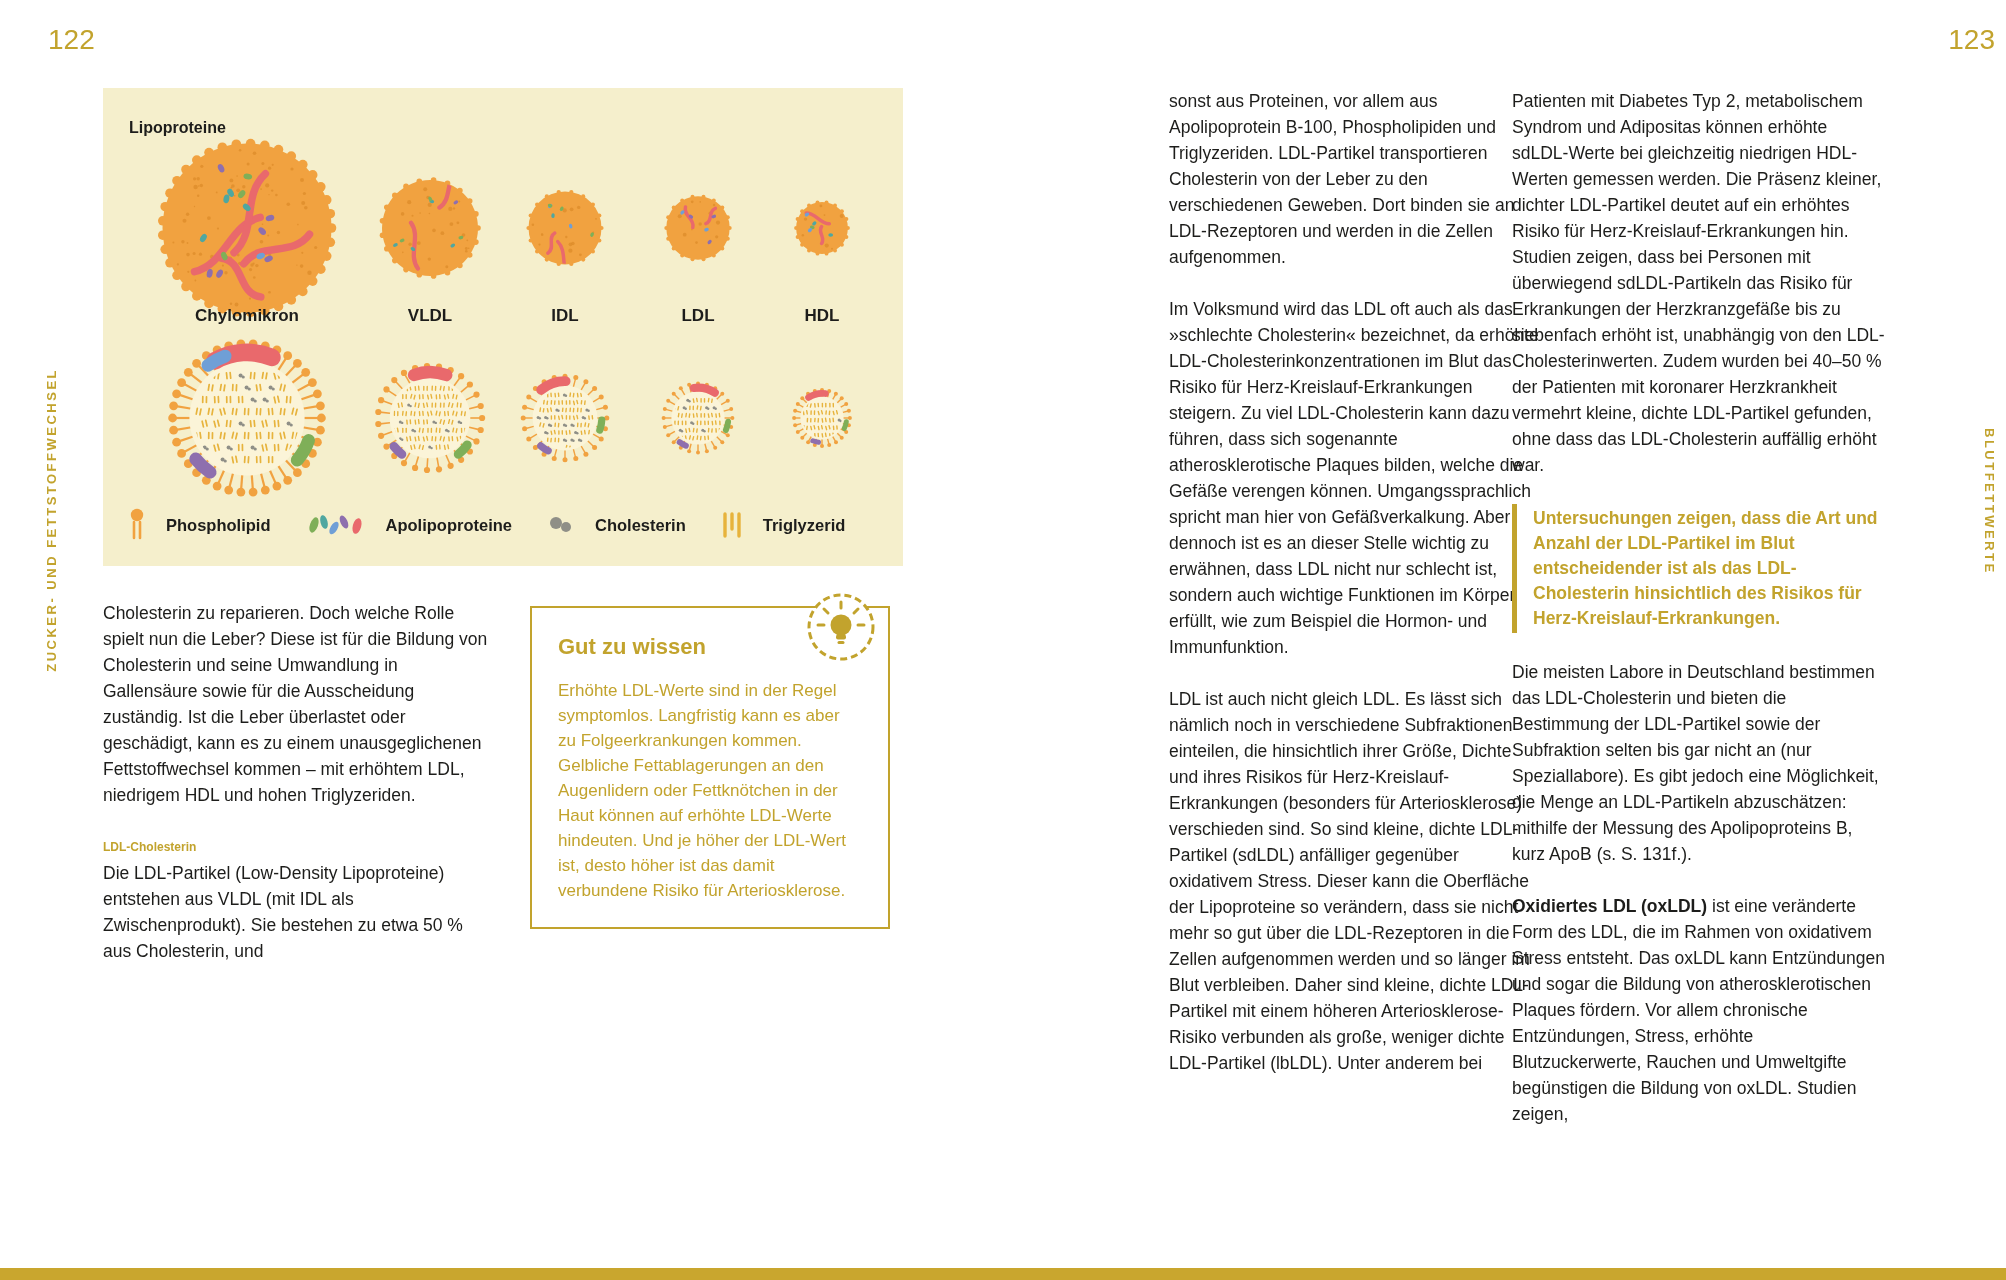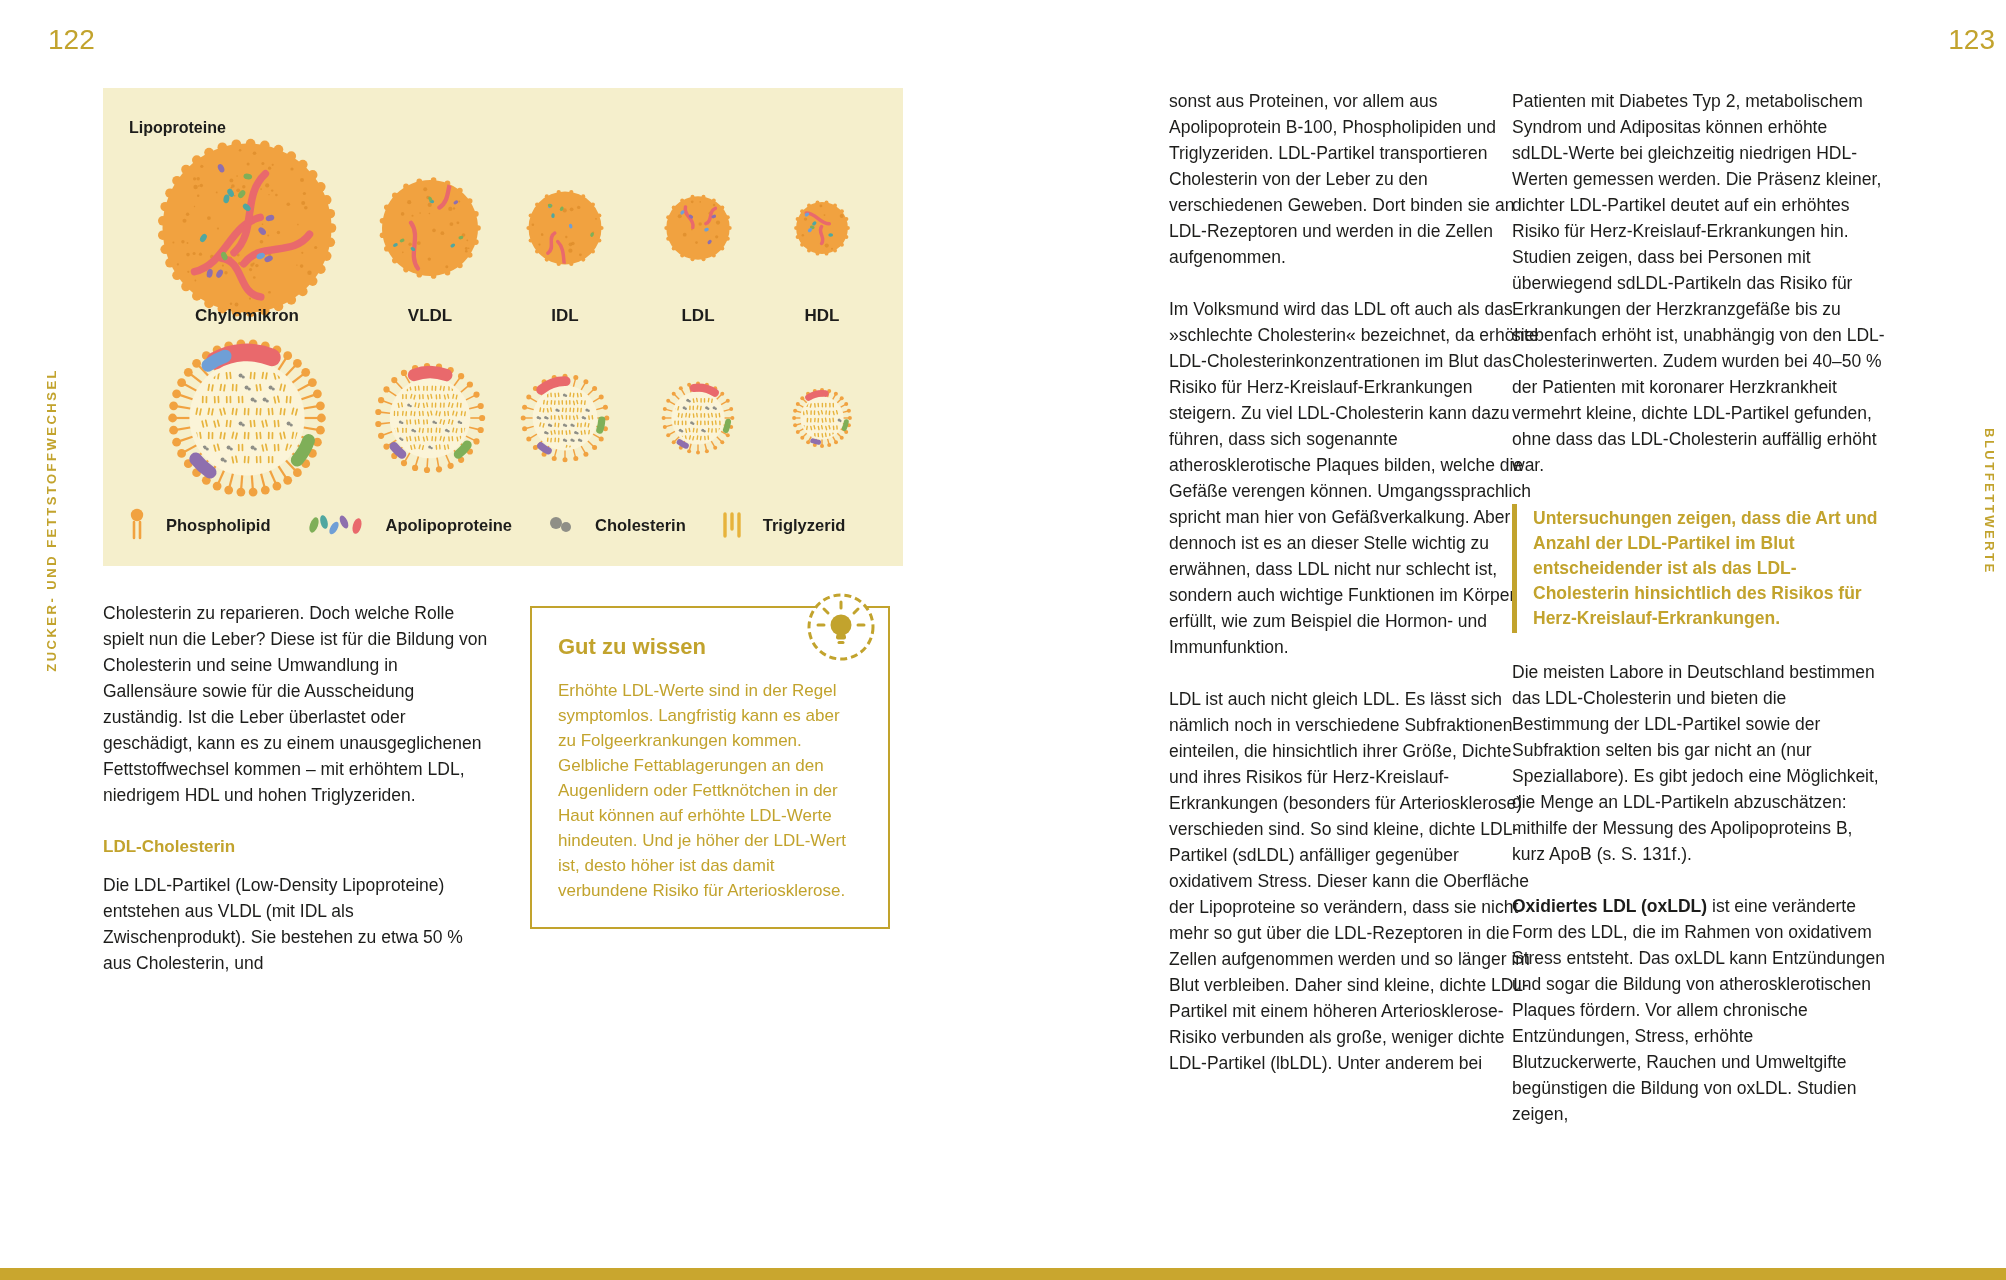--- a/index.html
+++ b/index.html
@@ -22,21 +22,21 @@
   #particles{position:absolute;left:0;top:0;right:0;bottom:0;}
   svg.particle{position:absolute;}
   .p-label{position:absolute;top:218px;width:150px;text-align:center;font-weight:bold;font-size:17px;}
 
   .legend{position:absolute;left:24px;top:420px;display:flex;align-items:center;gap:34px;}
   .legend-item{display:flex;align-items:center;gap:19px;font-weight:bold;font-size:16.5px;}
 
   
   .text-left{position:absolute;left:103px;top:600px;width:386px;font-size:17.5px;line-height:26px;}
   p{margin:0 0 26px;}
-  .sec-head{color:var(--gold);font-weight:bold;font-size:17px;margin:0 0 12px;}
+  .sec-head{color:var(--gold);font-weight:bold;font-size:12px;margin:0 0 0;}
 
   .infobox{position:absolute;left:530px;top:606px;width:360px;box-sizing:border-box;
            border:2px solid var(--gold);background:#ffffff;padding:26px 26px 24px;}
   .infobox h4{margin:0 0 18px;color:var(--gold);font-size:22px;font-weight:bold;}
   .infobox p{margin:0;color:var(--gold);font-size:17px;line-height:25px;}
   .bulb{position:absolute;top:-20px;right:8px;z-index:2;}
 
   
   .col{position:absolute;top:88px;width:374px;font-size:17.5px;line-height:26px;}
   .col1{left:1169px;}

